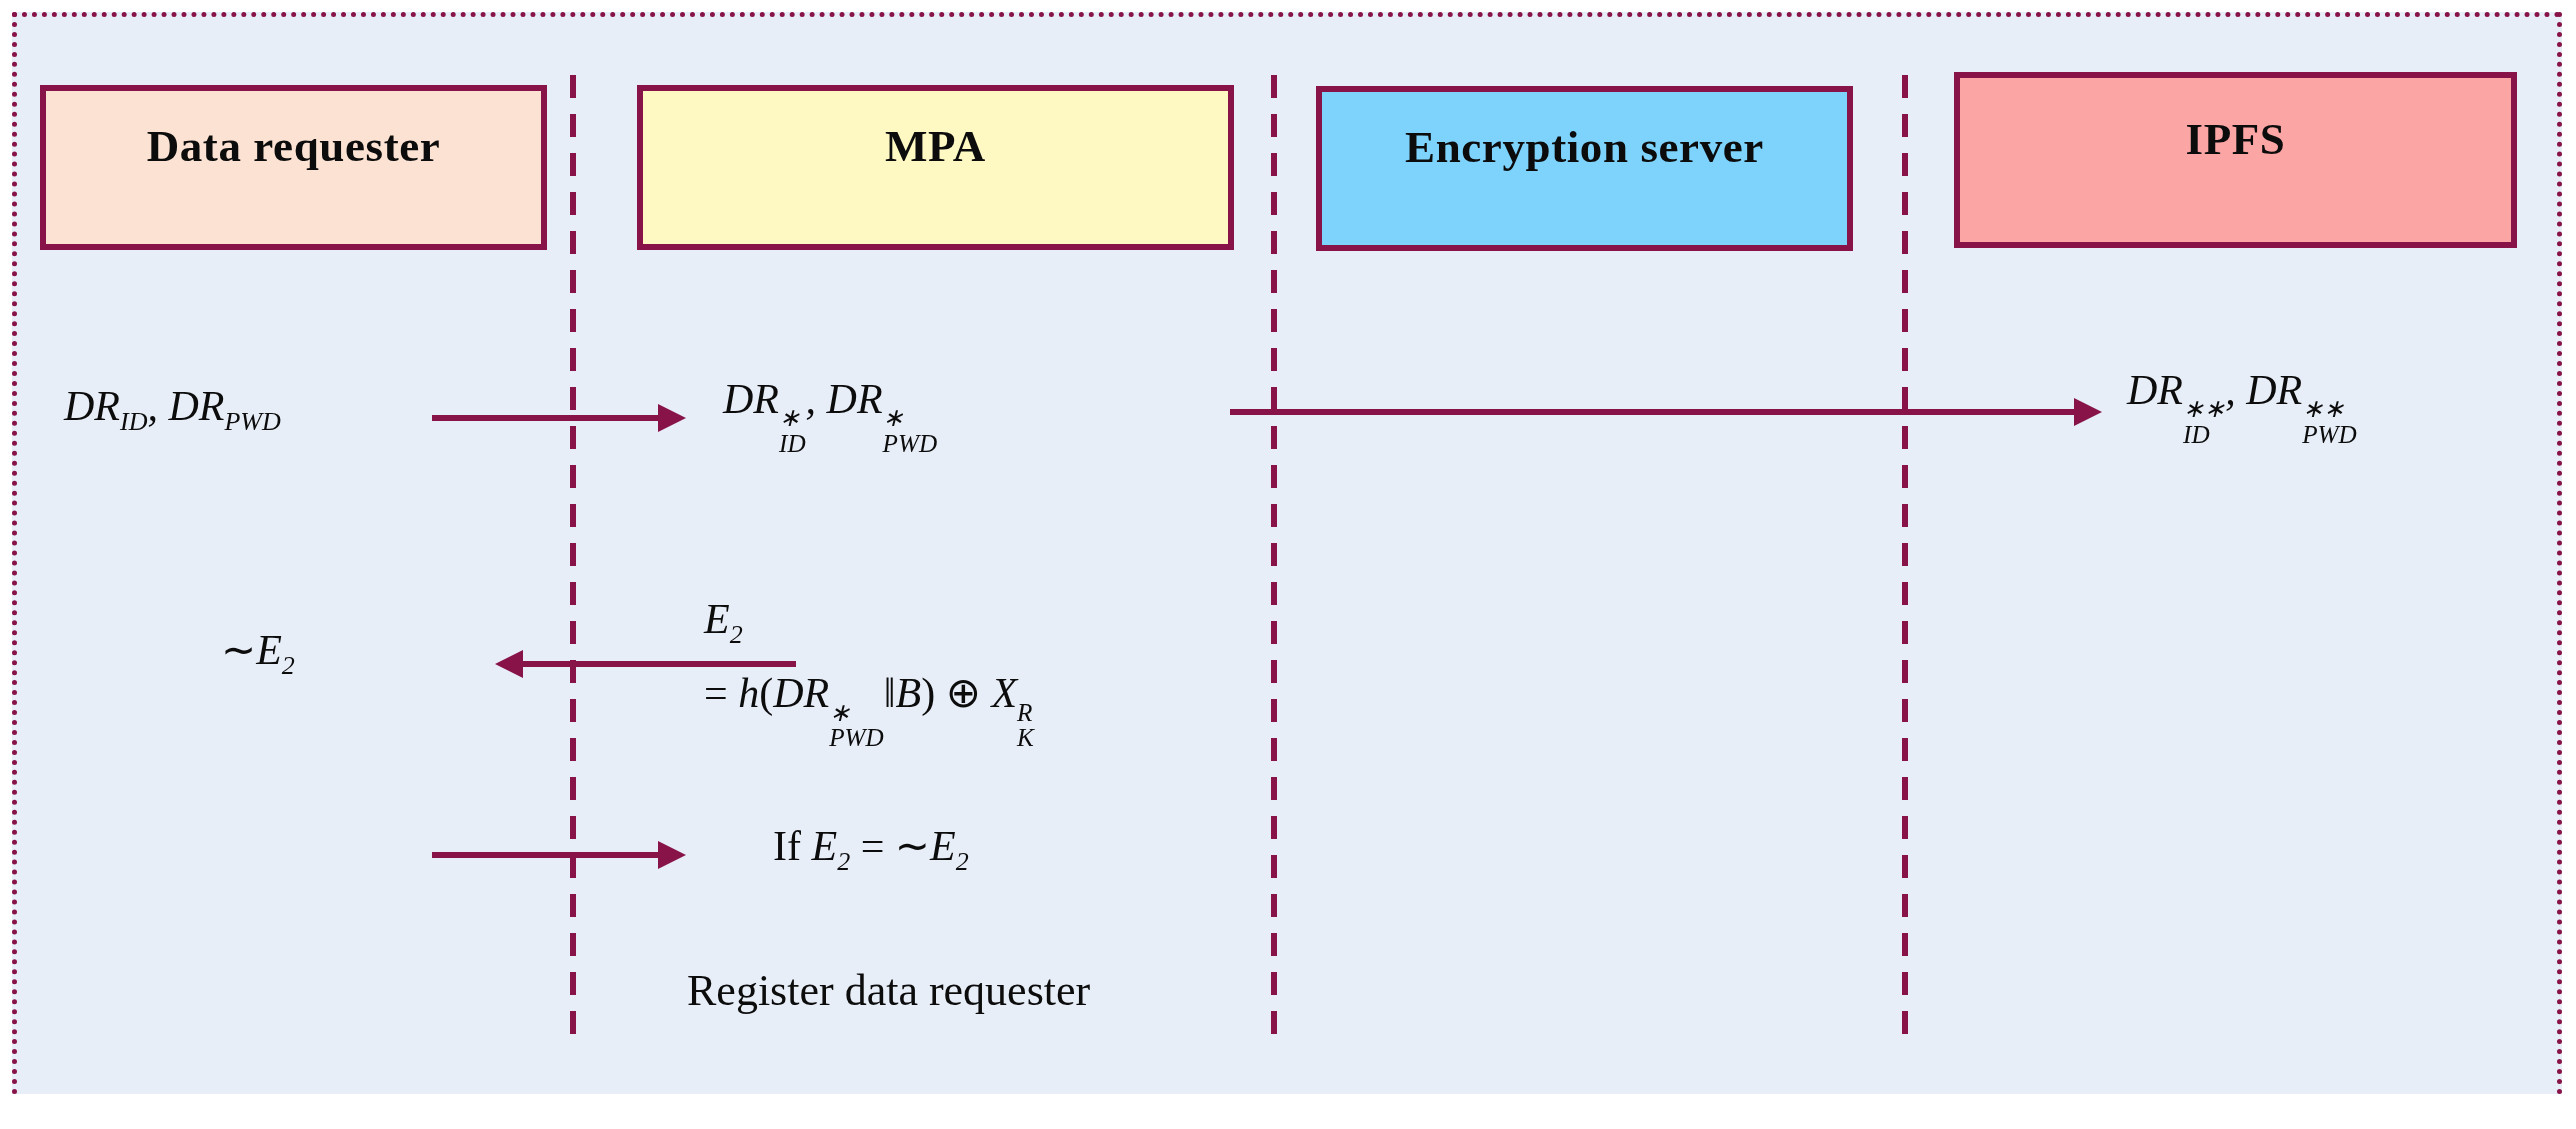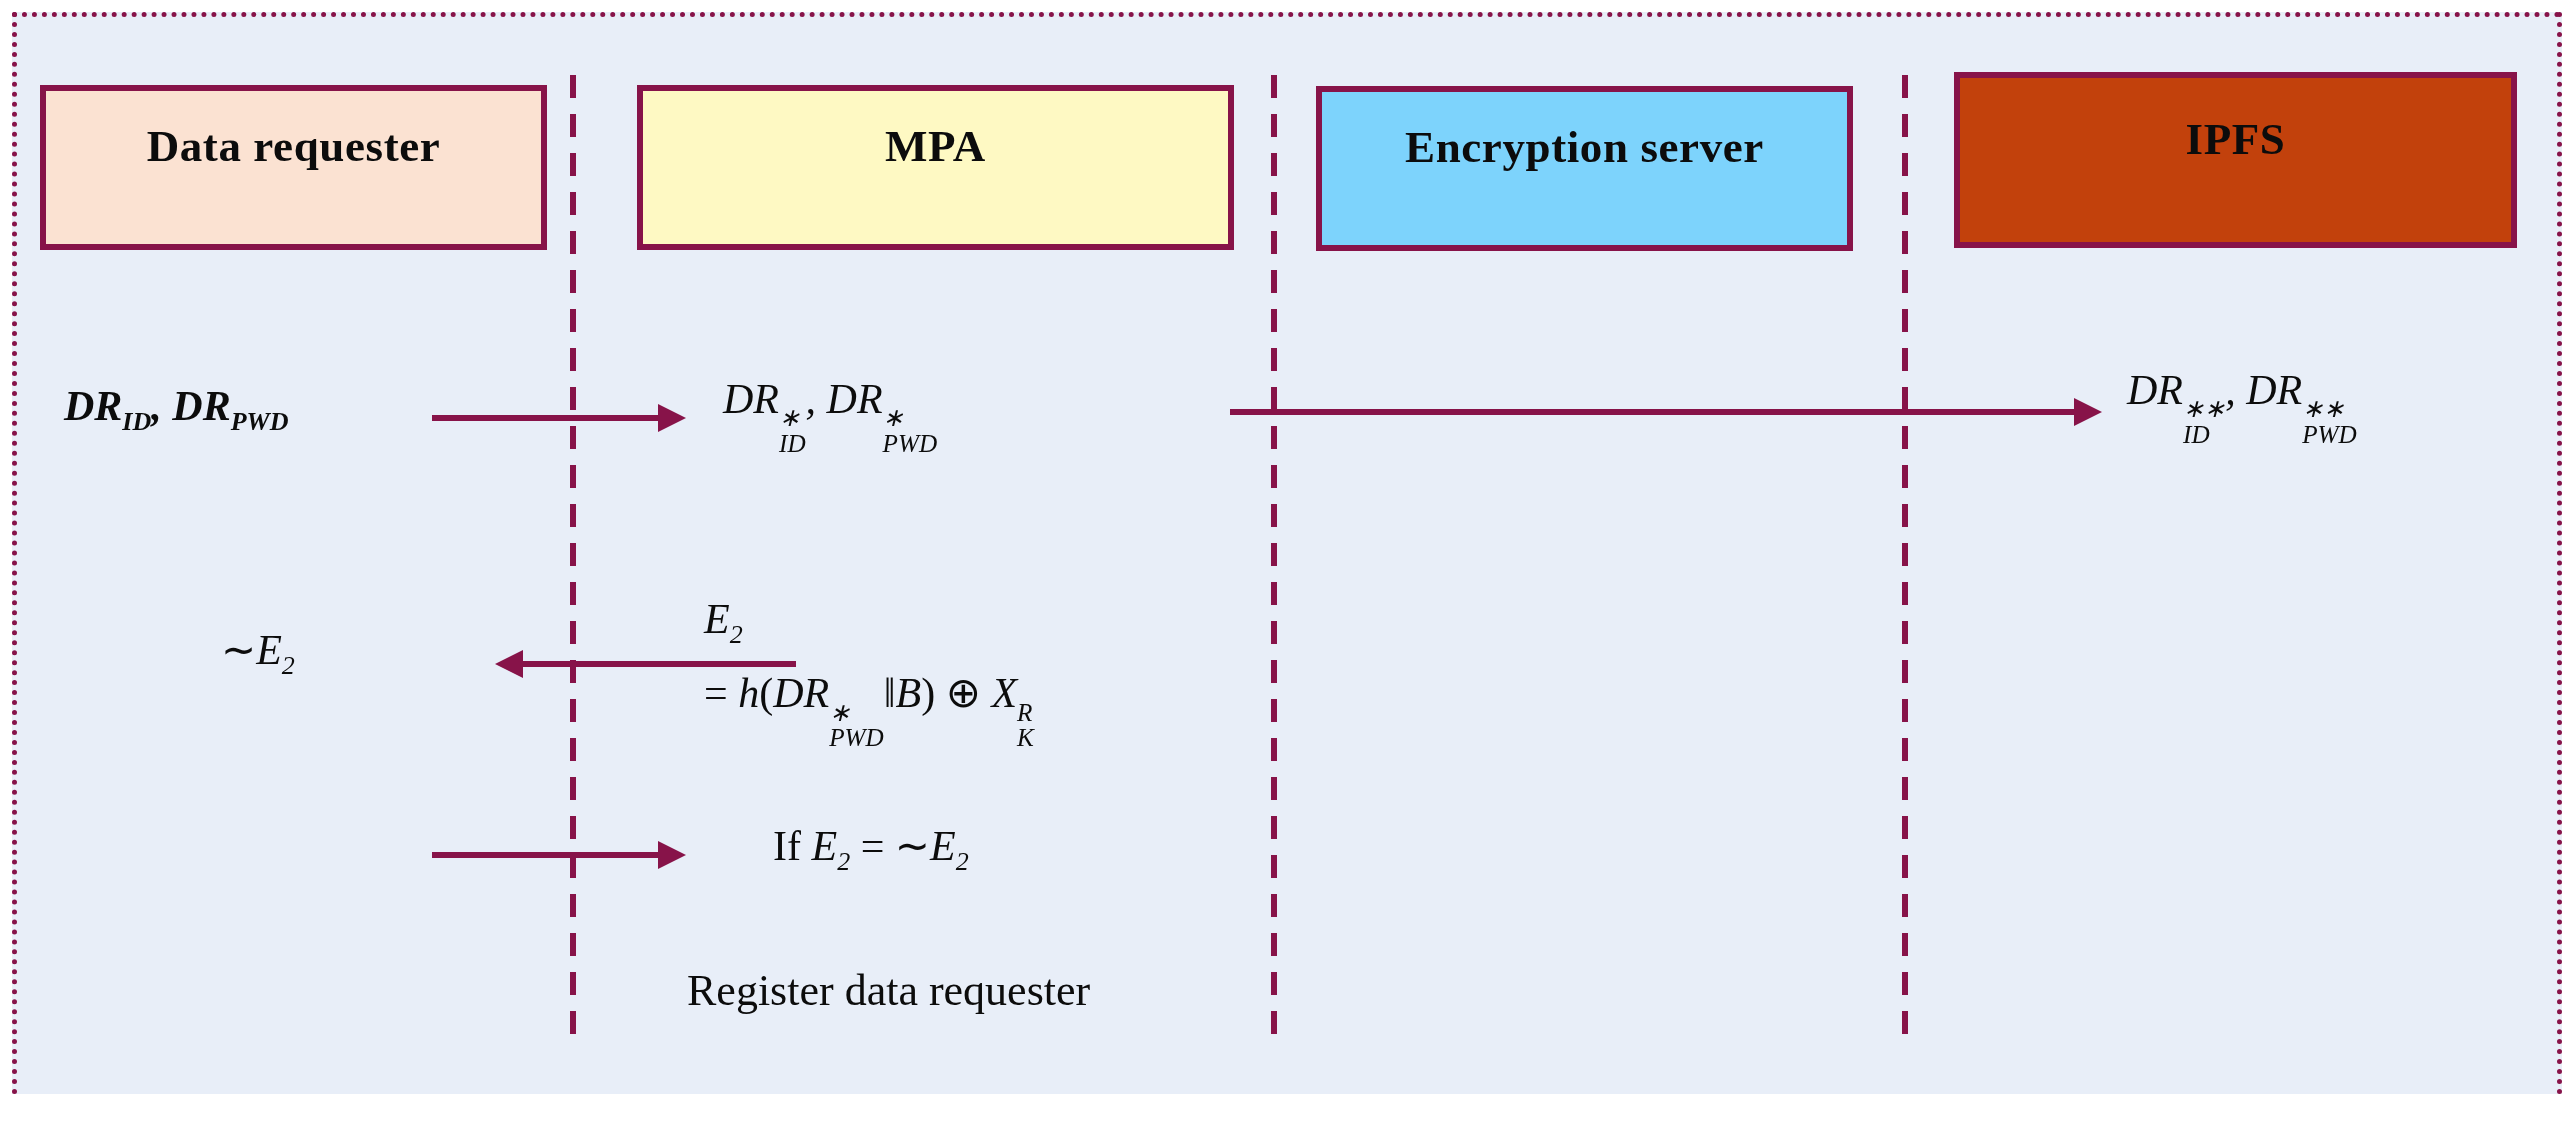--- a/index.html
+++ b/index.html
@@ -40,25 +40,25 @@
 
   <div class="entity" style="left: 40px; top: 85px; width: 507px; height: 165px; border-color: rgb(135, 19, 73); background: rgb(251, 226, 210);">
     <span class="lbl">Data requester</span>
   </div>
   <div class="entity" style="left: 637px; top: 85px; width: 597px; height: 165px; border-color: rgb(135, 19, 73); background: #fef9c3;">
     <span class="lbl">MPA</span>
   </div>
   <div class="entity" style="left: 1316px; top: 86px; width: 537px; height: 165px; border-color: rgb(135, 19, 73); background: #7dd3fc;">
     <span class="lbl">Encryption server</span>
   </div>
-  <div class="entity" style="left: 1954px; top: 72px; width: 563px; height: 176px; border-color: rgb(135, 19, 73); background: #c2410c;">
+  <div class="entity" style="left: 1954px; top: 72px; width: 563px; height: 176px; border-color: rgb(135, 19, 73); background: #fca5a5;">
     <span class="lbl">IPFS</span>
   </div>
 
-  <div class="math" style="left:64px;top:370px;font-weight:bold;"><span class="it">DR</span><span class="sb">ID</span><span class="it">, </span><span class="it">DR</span><span class="sb">PWD</span></div>
+  <div class="math" style="left:64px;top:370px;"><span class="it">DR</span><span class="sb">ID</span><span class="it">, </span><span class="it">DR</span><span class="sb">PWD</span></div>
   <div class="arr r" style="left: 432px; top: 415px; width: 227px; background: rgb(135, 19, 73);"></div>
   <div class="math" style="left:723px;top:363px;"><span class="it">DR</span><span class="stk">
         <span class="up">∗</span>
         <span class="dn">ID</span>
       </span><span class="it">, </span><span class="it">DR</span><span class="stk">
         <span class="up">∗</span>
         <span class="dn">PWD</span>
       </span></div>
   <div class="arr r" style="left: 1230px; top: 409px; width: 845px; background: rgb(135, 19, 73);"></div>
   <div class="math" style="left:2127px;top:354px;"><span class="it">DR</span><span class="stk">

